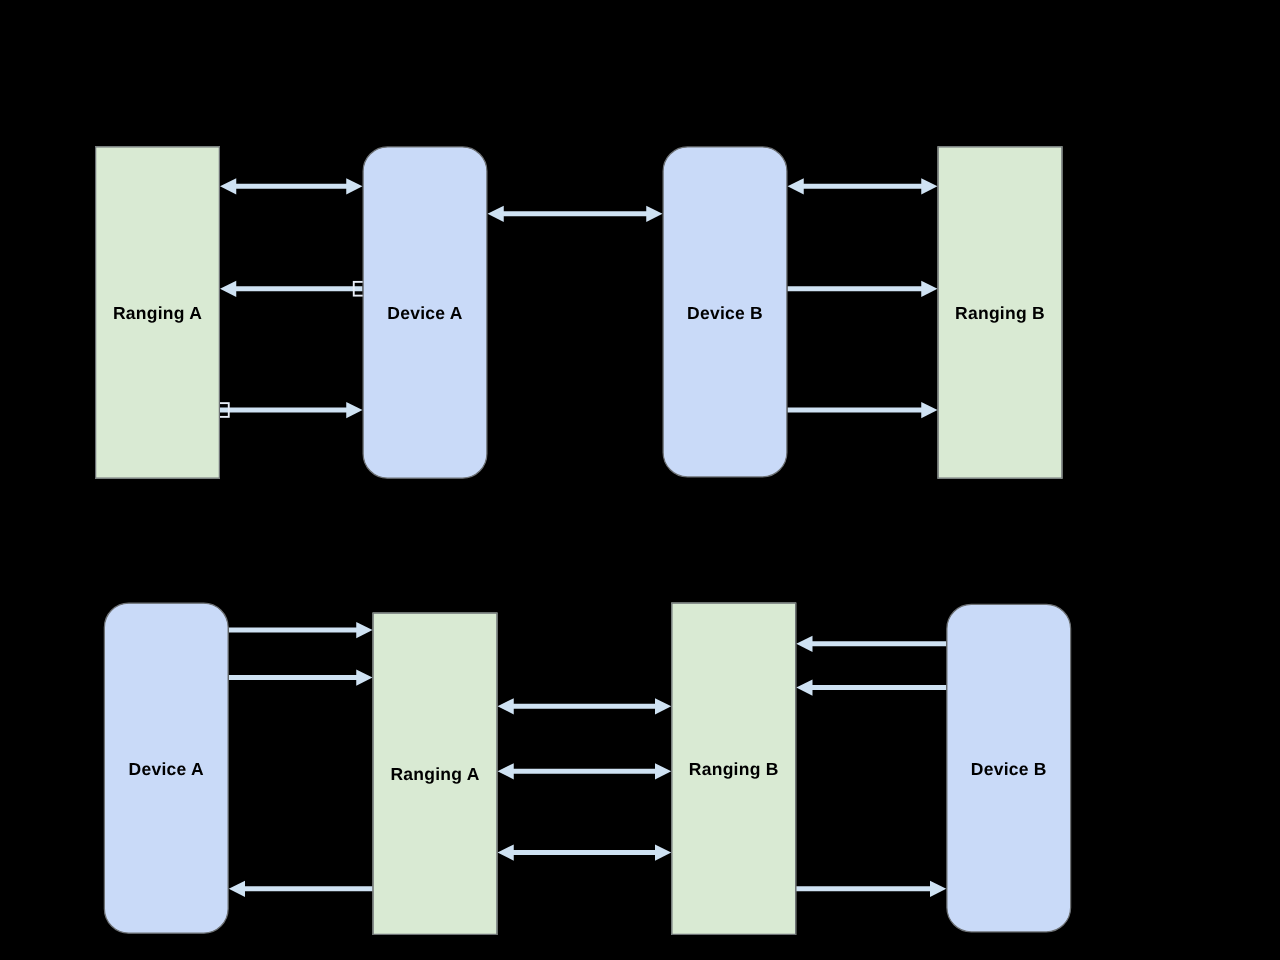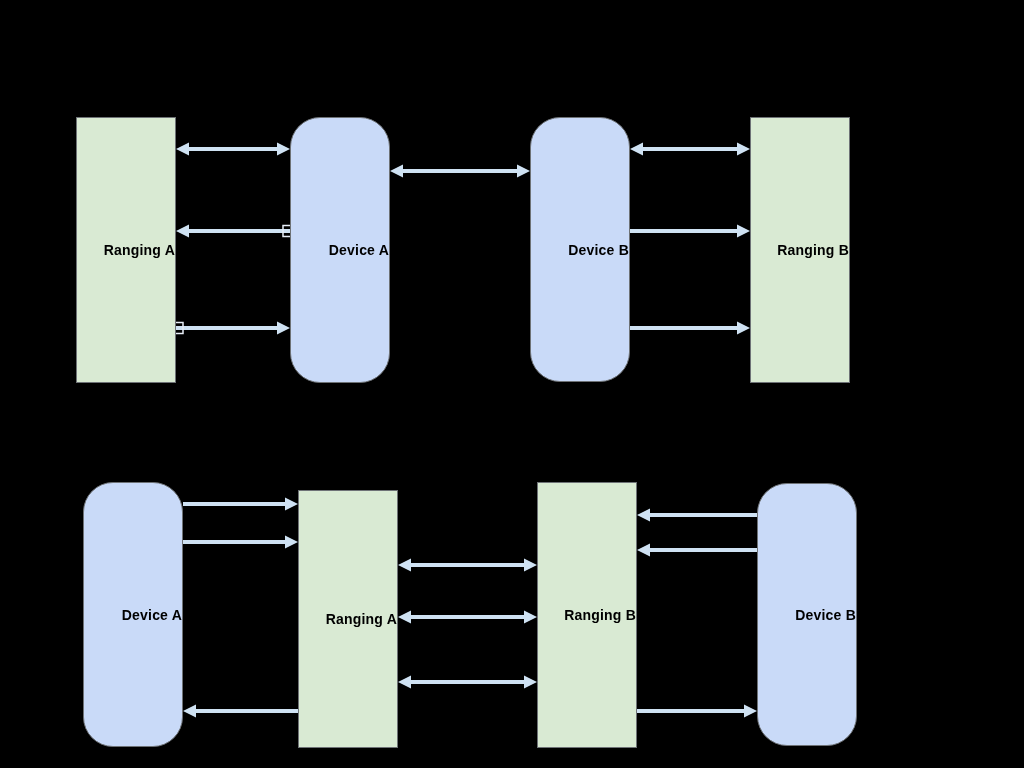--- a/index.html
+++ b/index.html
@@ -21,25 +21,25 @@
     left: 0; top: 0;
     width: 1024px;
     height: 768px;
     display: block;
   }
   .box {
     position: absolute;
     box-sizing: border-box;
     display: flex;
     align-items: center;
-    justify-content: flex-end;
+    justify-content: center;
     border: 1px solid rgba(110,114,118,0.75);
   }
   .box.rounded {
-    border-radius: 30px;
+    border-radius: 20px;
   }
   .box-label {
     font-size: 14px;
     font-weight: bold;
     letter-spacing: 0.2px;
     white-space: nowrap;
   }
 </style>
 </head>
 <body>

